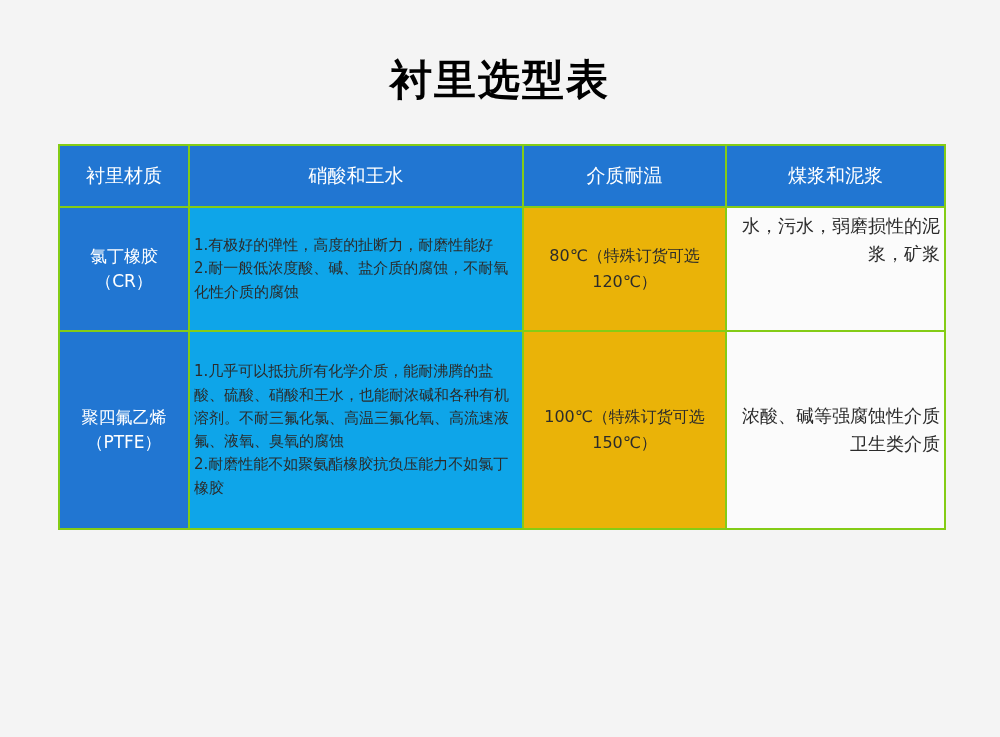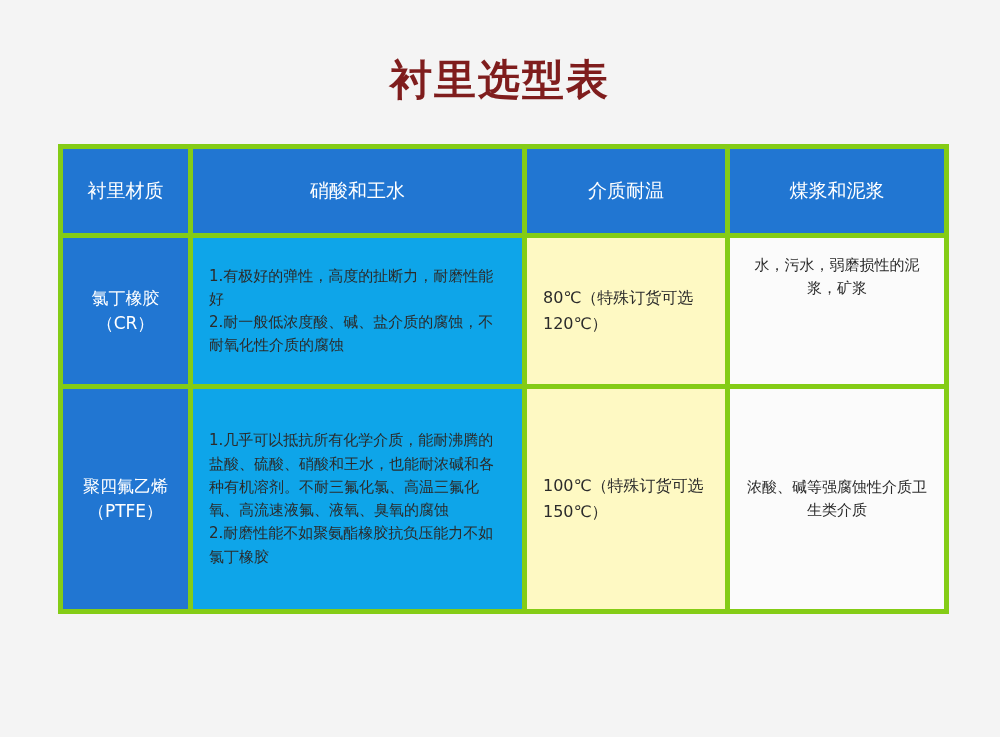--- a/index.html
+++ b/index.html
@@ -19,41 +19,41 @@
     height: 737px;
   }
   .page-title {
     position: absolute;
     top: 52px;
     left: 0;
     width: 1000px;
     text-align: center;
     font-size: 42px;
     font-weight: bold;
-    color: #7f1d1d;
+    color: #000000;
     letter-spacing: 2px;
     font-family: Liberation Serif, serif;
   }
   .table-wrap {
     position: absolute;
     left: 58px;
     top: 144px;
     width: 886px;
   }
   table.lining-table {
     border-collapse: collapse;
     width: 886px;
     table-layout: fixed;
     background: #fbfbfb;
   }
   table.lining-table td,
   table.lining-table th {
-    border: 5px solid #84cc16;
+    border: 2px solid #84cc16;
     vertical-align: middle;
-    padding: 16px;
+    padding: 4px;
   }
   
   col.c1 { width: 130px; }
   col.c2 { width: 334px; }
   col.c3 { width: 203px; }
   col.c4 { width: 219px; }
 
   thead th {
     background: #2176d2;
     color: #ffffff;
@@ -75,34 +75,34 @@
     background: #0ea5e9;
     color: #2b2b2b;
     font-size: 15px;
     line-height: 1.55;
     padding: 10px 12px 10px 14px;
     text-align: left;
     vertical-align: top;
   }
   .body-cell .line { display: block; white-space: pre-wrap; }
   .temp-cell {
-    background: #fef9c3;
+    background: #eab308;
     color: #2b2b2b;
     font-size: 16px;
     line-height: 1.6;
-    text-align: left;
+    text-align: center;
     vertical-align: middle;
     padding: 8px 16px;
   }
   .app-cell {
     background: #fbfbfb;
     color: #2b2b2b;
-    font-size: 15px;
+    font-size: 18px;
     line-height: 1.55;
-    text-align: center;
+    text-align: right;
     vertical-align: top;
     padding: 10px 10px 10px 12px;
   }
   tr.r1 .mat-cell, tr.r1 .body-cell, tr.r1 .temp-cell, tr.r1 .app-cell { height: 114px; }
   tr.r2 .mat-cell, tr.r2 .body-cell, tr.r2 .temp-cell, tr.r2 .app-cell { height: 62px; }
   tr.r3 .mat-cell, tr.r3 .body-cell, tr.r3 .temp-cell, tr.r3 .app-cell { height: 188px; }
   tr.r4 .mat-cell, tr.r4 .body-cell, tr.r4 .temp-cell, tr.r4 .app-cell { height: 88px; }
 
   tr.r2 .body-cell, tr.r4 .body-cell { vertical-align: middle; }
   tr.r2 .app-cell, tr.r4 .app-cell { vertical-align: middle; }

